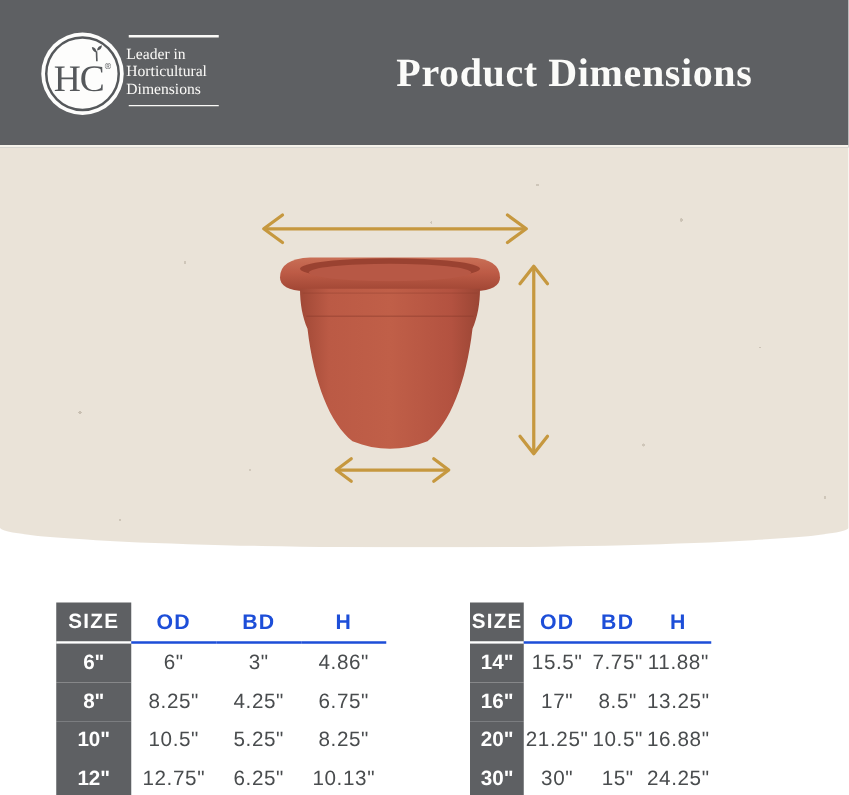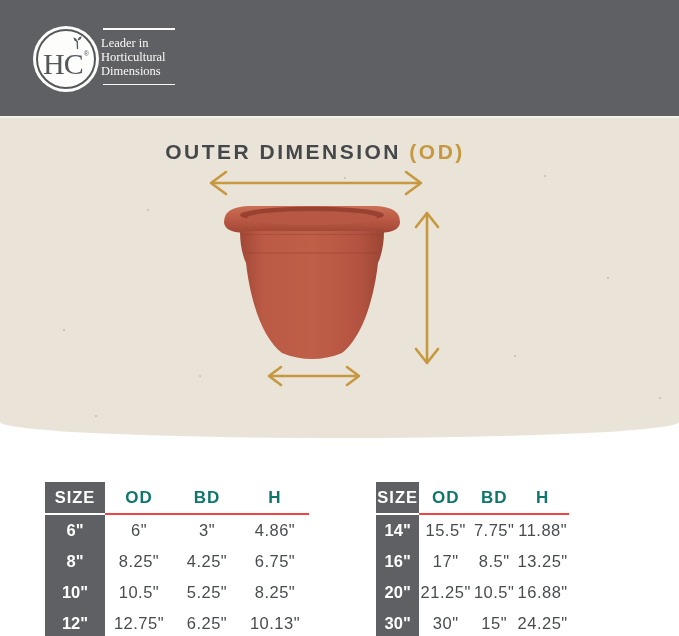--- a/index.html
+++ b/index.html
@@ -73,22 +73,22 @@
     position:absolute;top:44px;border-collapse:separate;border-spacing:0;
     table-layout:fixed;
   }
   .size-table.left{left:45px;}
   .size-table.right{left:376px;}
   .size-table th,.size-table td{
     height:31px;padding:0;text-align:center;vertical-align:middle;
     font-family:"Liberation Sans",sans-serif;
   }
   .size-table thead th{
-    width:68px;font-size:17px;letter-spacing:1px;color:#0f766e;font-weight:700;
-    border-bottom:2px solid #ef4444;
+    width:68px;font-size:17px;letter-spacing:1px;color:#1d4ed8;font-weight:700;
+    border-bottom:2px solid #1d4ed8;
   }
   .size-table thead th.size-col{
     border-bottom:2px solid #ffffff;
   }
   .size-table .size-col{
     width:60px;background:#5E6063;color:#ffffff;font-weight:700;font-size:16.5px;
   }
   .size-table tbody td{
     font-size:16.5px;color:#494C4E;font-weight:400;letter-spacing:0.5px;
   }
@@ -108,28 +108,25 @@
         </svg><span class="logo-hc">HC</span><span class="logo-reg">®</span>
       </div>
     </div>
     <div class="tagline">
       <div class="rule"></div>
       <div>Leader in</div>
       <div>Horticultural</div>
       <div>Dimensions</div>
       <div class="rule bottom"></div>
     </div>
+    <h1 class="page-title">Product Dimensions</h1>
   </header>
 
   <section class="hero">
 
-    <div class="dim-label od-label">
-      <span>OUTER DIMENSION</span>
-      <span class="abbr">(OD)</span>
-    </div>
 
 
 
     <svg class="pot-svg" width="180" height="162" viewBox="0 0 180 162">
       <defs>
         <linearGradient id="rimGrad" x1="0" y1="0" x2="0" y2="1">
           <stop offset="0" stop-color="#c96f56"></stop>
           <stop offset="0.45" stop-color="#bd5b46"></stop>
           <stop offset="1" stop-color="#a04634"></stop>
         </linearGradient>

